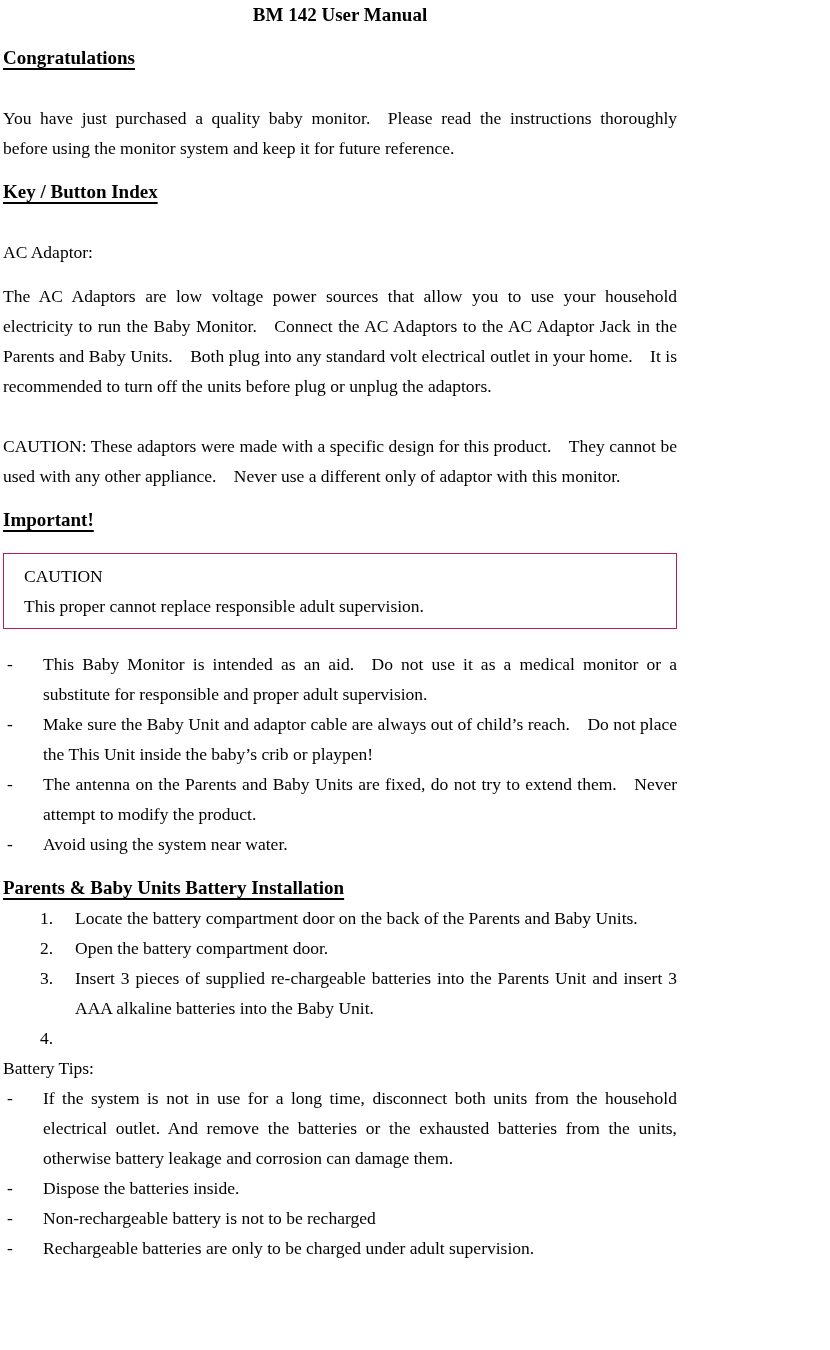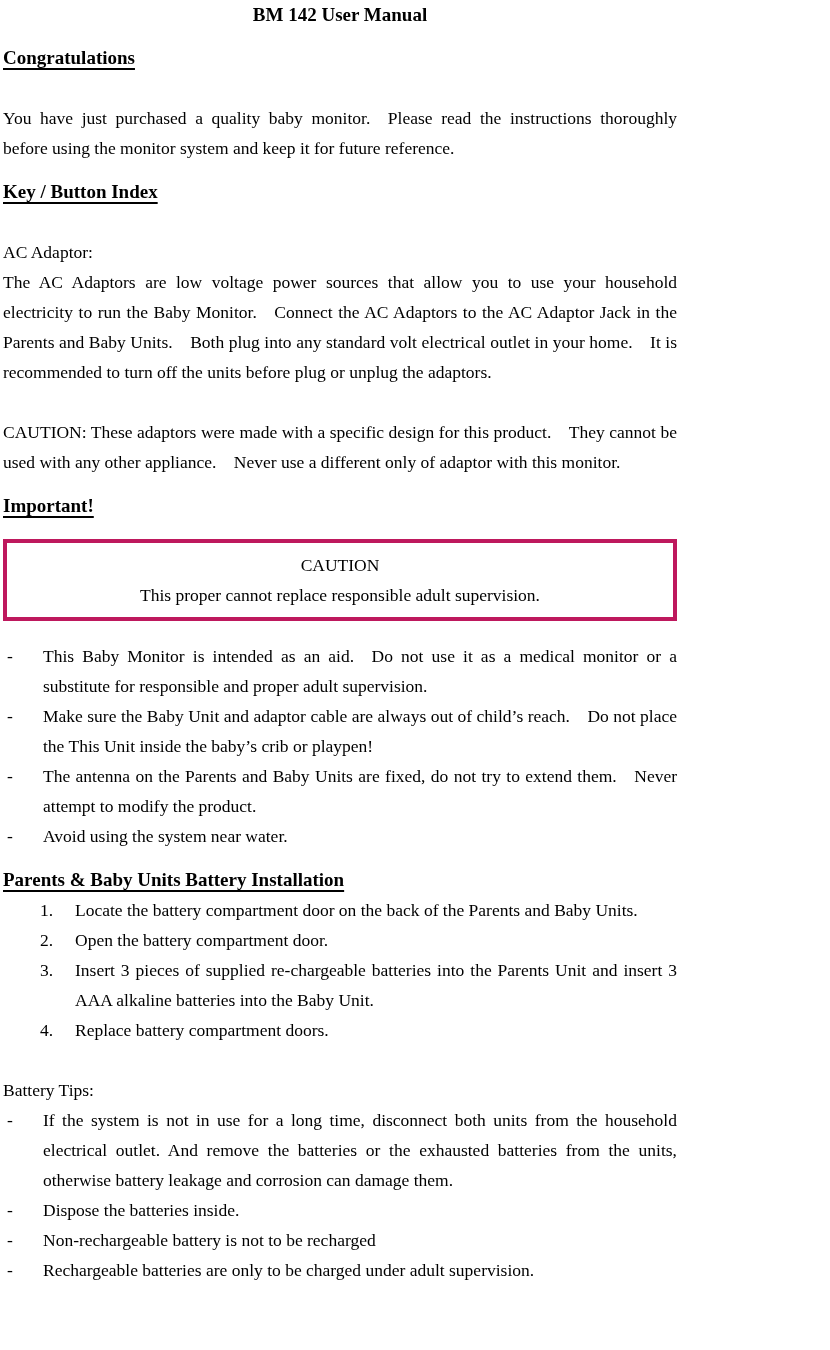--- a/index.html
+++ b/index.html
@@ -25,26 +25,25 @@
   .heading {
     margin-top: 14px;
     font-weight: bold;
     font-size: 19px;
     text-decoration: underline;
     text-decoration-thickness: 2px;
     text-underline-offset: 4px;
   }
   .subline { margin-top: 30px; }
   .para { margin: 30px 0 0 0; text-align: justify; }
-  .para.no-gap { margin-top: 0; }
+  .para.no-gap { margin-top: 14px; }
   .caution-box {
     margin-top: 18px;
-    border: 4px solid #be185d;
-    padding: 7px 10px;
-    text-align: center;
+    border: 1px solid #be185d;
+    padding: 7px 20px;
   }
   .caution-box .line { line-height: 30px; }
   .dash-list { margin-top: 20px; }
   .dash-list.tight { margin-top: 0; }
   .dash-item {
     position: relative;
     padding-left: 40px;
     text-align: justify;
   }
   .dash-item .marker { position: absolute; left: 4px; }
@@ -107,21 +106,20 @@
     <div class="step">
       <span class="num">2.</span>
       <span>Open the battery compartment door.</span>
     </div>
     <div class="step">
       <span class="num">3.</span>
       <span>Insert 3 pieces of supplied re-chargeable batteries into the Parents Unit and insert 3 AAA alkaline batteries into the Baby Unit.</span>
     </div>
     <div class="step">
       <span class="num">4.</span>
-      <span>Replace battery compartment doors.</span>
     </div>
   </div>
 
   <div class="subline">Battery Tips:</div>
 
   <div class="dash-list tight">
     <div class="dash-item">
       <span class="marker">-</span>
       <span>If the system is not in use for a long time, disconnect both units from the household electrical outlet. And remove the batteries or the exhausted batteries from the units, otherwise battery leakage and corrosion can damage them.</span>
     </div>

